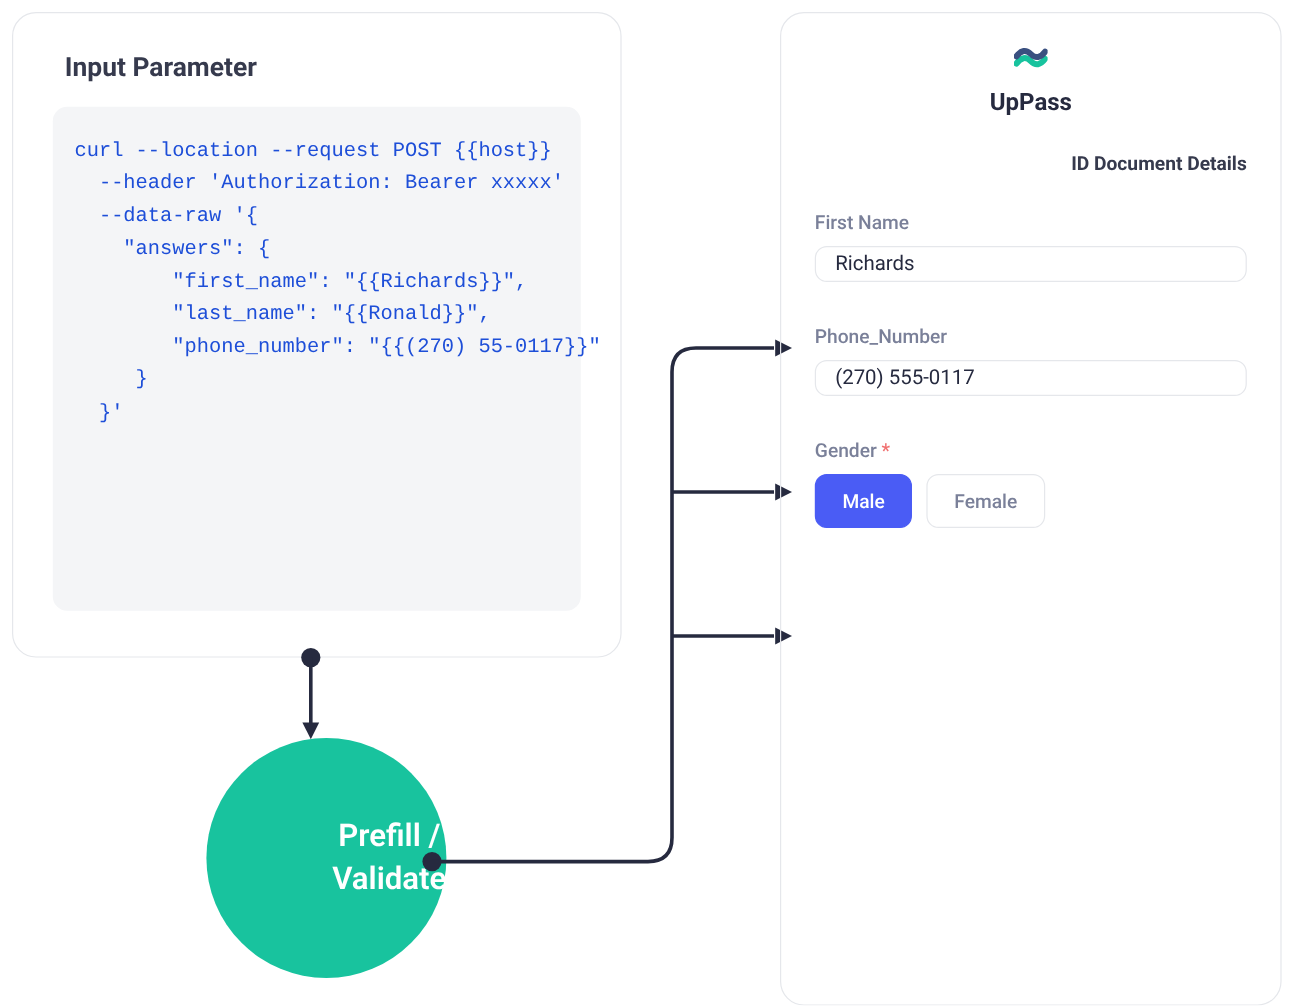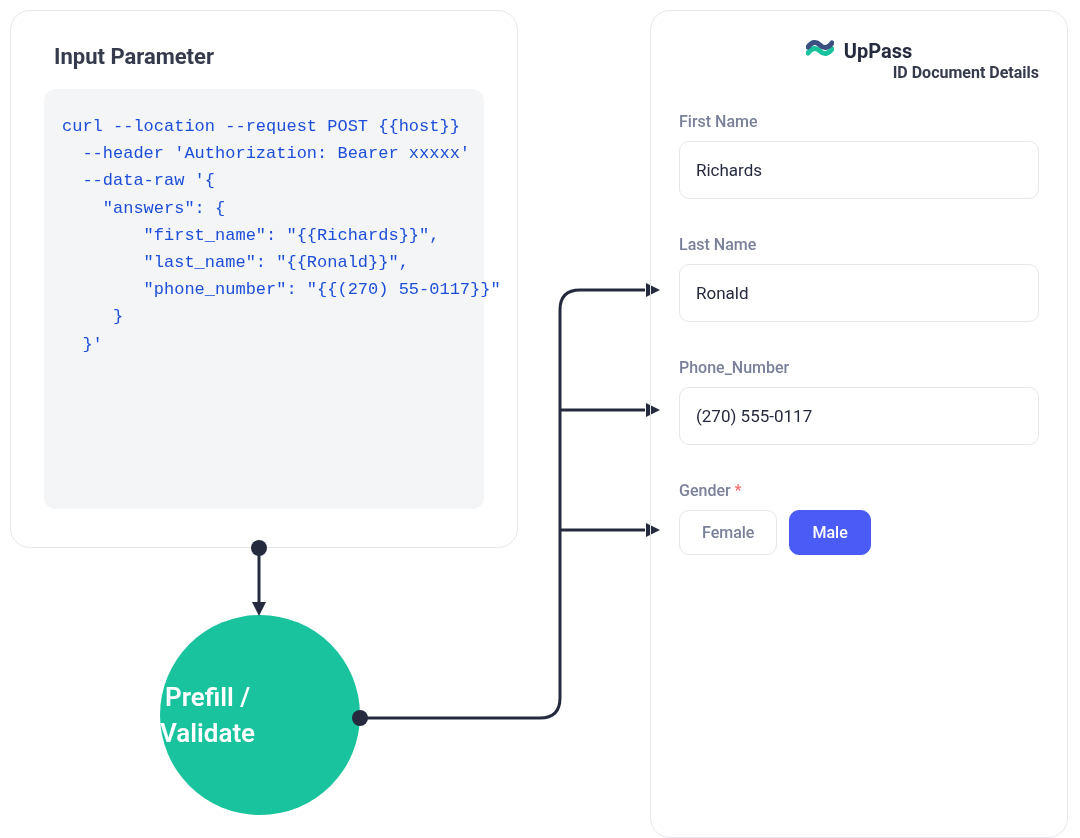--- a/index.html
+++ b/index.html
@@ -37,29 +37,29 @@
       padding: 24px 18px;
       font-family: 'SF Mono', Monaco, 'Courier New', monospace;
       font-size: 17px;
       line-height: 1.6;
       color: #1d4ed8;
       height: 420px;
       white-space: pre;
     }
     .circle-node {
       position: absolute;
-      left: 160px;
+      left: 172px;
       top: 615px;
       width: 200px;
       height: 200px;
       background: #18c39e;
       border-radius: 50%;
       display: flex;
       align-items: center;
-      justify-content: flex-start;
+      justify-content: flex-end;
       text-align: center;
     }
     .circle-label {
       color: #ffffff;
       font-size: 26px;
       font-weight: 600;
       line-height: 1.4;
     }
     .form-panel {
       position: absolute;
@@ -67,23 +67,25 @@
       top: 10px;
       width: 418px;
       height: 828px;
       border: 1px solid #e5e7eb;
       border-radius: 20px;
       padding: 24px 28px;
       overflow: hidden;
     }
     .logo-row {
       display: flex;
-      align-items: flex-end;
+      align-items: center;
       justify-content: center;
       gap: 10px;
+      margin-bottom: 30px;
+      flex-direction: column;
     }
     .logo-icon {
       width: 28px;
       height: 28px;
     }
     .logo-text {
       font-size: 20px;
       font-weight: 700;
       color: #262a3f;
     }
@@ -132,21 +134,21 @@
       margin-bottom: 10px;
       display: block;
     }
     .required {
       color: #f07070;
     }
     .text-input {
       width: 100%;
       border: 1px solid #e5e7eb;
       border-radius: 10px;
-      padding: 18px 16px;
+      padding: 4px 16px;
       font-size: 17px;
       color: #262a3f;
       font-family: inherit;
       outline: none;
     }
     .gender-row {
       display: flex;
       gap: 12px;
     }
     .gender-btn {
@@ -222,34 +224,30 @@
   </div>
 
 
   <div class="form-title">ID Document Details</div>
 
   <div class="field-group">
     <label class="field-label">First Name</label>
     <input type="text" class="text-input" value="Richards" style="">
   </div>
 
-  <div class="field-group">
-    <label class="field-label">Last Name</label>
-    <input type="text" class="text-input" value="Ronald" style="">
-  </div>
 
   <div class="field-group">
     <label class="field-label">Phone_Number</label>
     <input type="text" class="text-input" value="(270) 555-0117" style="">
   </div>
 
   <div class="field-group">
     <label class="field-label">
       <span>Gender</span>
       <span class="required">*</span>
     </label>
     <div class="gender-row">
+      <button class="gender-btn active">Male</button>
       <button class="gender-btn">Female</button>
-      <button class="gender-btn active">Male</button>
     </div>
   </div>
 
 </div>
 
 </body></html>

